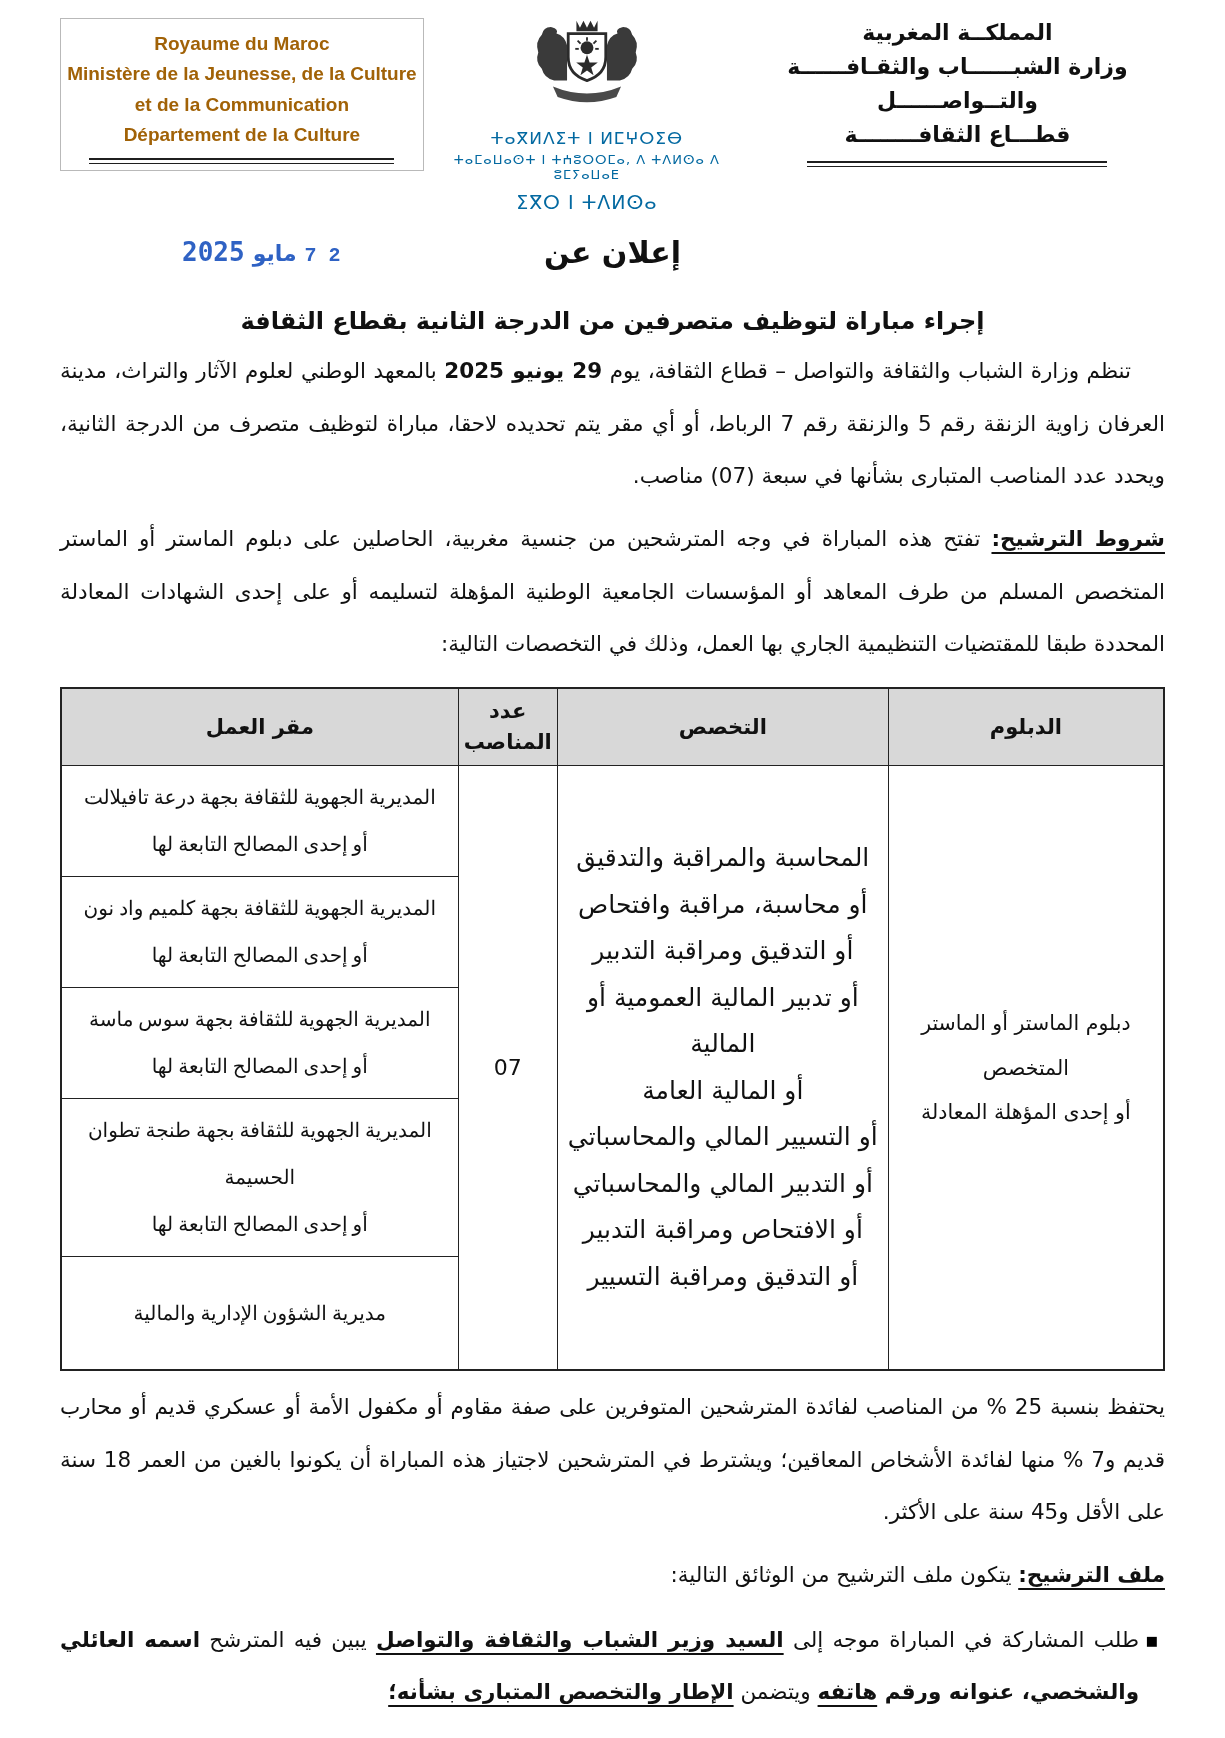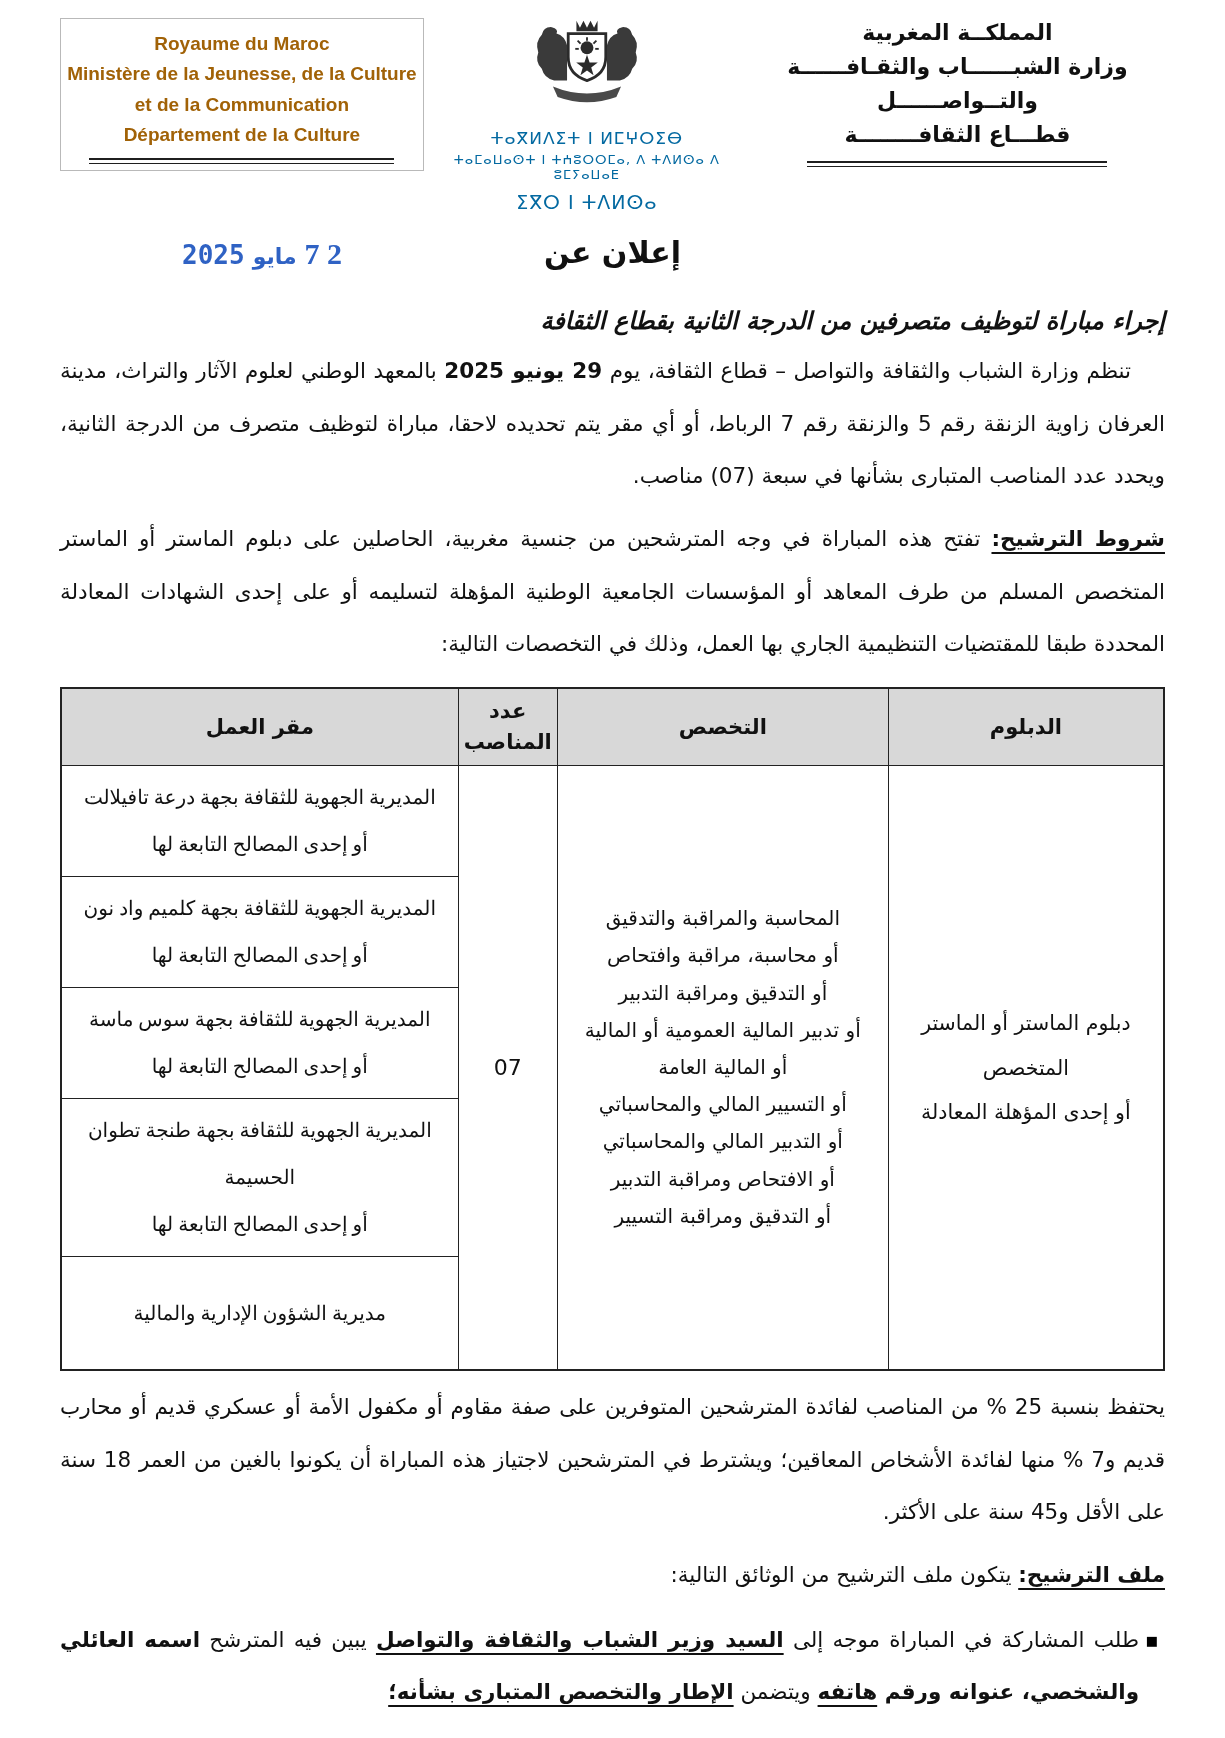--- a/index.html
+++ b/index.html
@@ -25,36 +25,36 @@
   .tif3{font-size:19px;margin-top:9px;}
   .hdr-right{width:420px;direction:rtl;text-align:center;font-weight:bold;font-size:22px;line-height:1.55;color:#101010;margin-top:2px;}
   .hdr-right .rule-double{width:300px;margin-top:9px;}
   
   .title-row{position:relative;height:58px;margin-top:22px;}
   .doc-title{margin:0;text-align:center;font-size:30px;font-weight:bold;direction:rtl;}
   .stamp{
     position:absolute;left:122px;top:2px;direction:rtl;color:#2f62c4;
     font-weight:bold;white-space:nowrap;
   }
-  .stamp .d{font-size:30px;letter-spacing:6px;font-family:Liberation Serif, serif;}
+  .stamp .d{font-size:20px;letter-spacing:6px;font-family:Liberation Mono, monospace;}
   .stamp .m{font-size:22px;margin:0 8px;}
   .stamp .y{font-size:26px;font-family:"DejaVu Sans Mono",monospace;}
-  .doc-subtitle{margin:14px 0 0 0;text-align:right;font-size:24px;font-weight:bold;direction:rtl;font-style:italic;}
+  .doc-subtitle{margin:14px 0 0 0;text-align:center;font-size:24px;font-weight:bold;direction:rtl;}
   
   .par{direction:rtl;text-align:justify;font-size:21.5px;line-height:2.45;margin:10px 0 0 0;}
   .indent{text-indent:34px;}
   .b{font-weight:bold;}
   .u{text-decoration:underline;text-underline-offset:6px;}
   
   table.jobs{width:100%;border-collapse:collapse;direction:rtl;margin:16px 0 6px 0;border:2px solid #222;}
   table.jobs th,table.jobs td{border:1px solid #222;text-align:center;vertical-align:middle;}
   table.jobs th{background:#d8d8d8;font-size:21px;font-weight:bold;height:74px;}
   th.pos-h{white-space:pre-line;line-height:1.5;font-size:19px;}
   .dip-cell{font-size:20.5px;line-height:2.15;padding:15px;}
-  .spec-cell{font-size:20px;line-height:1.86;padding:10px 6px;}
+  .spec-cell{font-size:25px;line-height:1.86;padding:10px 6px;}
   .pos-cell{font-size:22px;}
   .wp-cell{font-size:20px;line-height:2.35;padding:8px 6px;font-family:Liberation Serif, serif;}
   
   .bullets{margin-top:12px;}
   .bullet{display:flex;direction:rtl;margin:8px 0;}
   .bullet .mk{width:26px;flex:0 0 26px;text-align:center;font-size:13px;line-height:4.1;color:#000;}
   .bullet .txt{flex:1;direction:rtl;text-align:justify;font-size:21.5px;line-height:2.45;}
   .lv2{padding-right:40px;}
 </style>
 </head>

